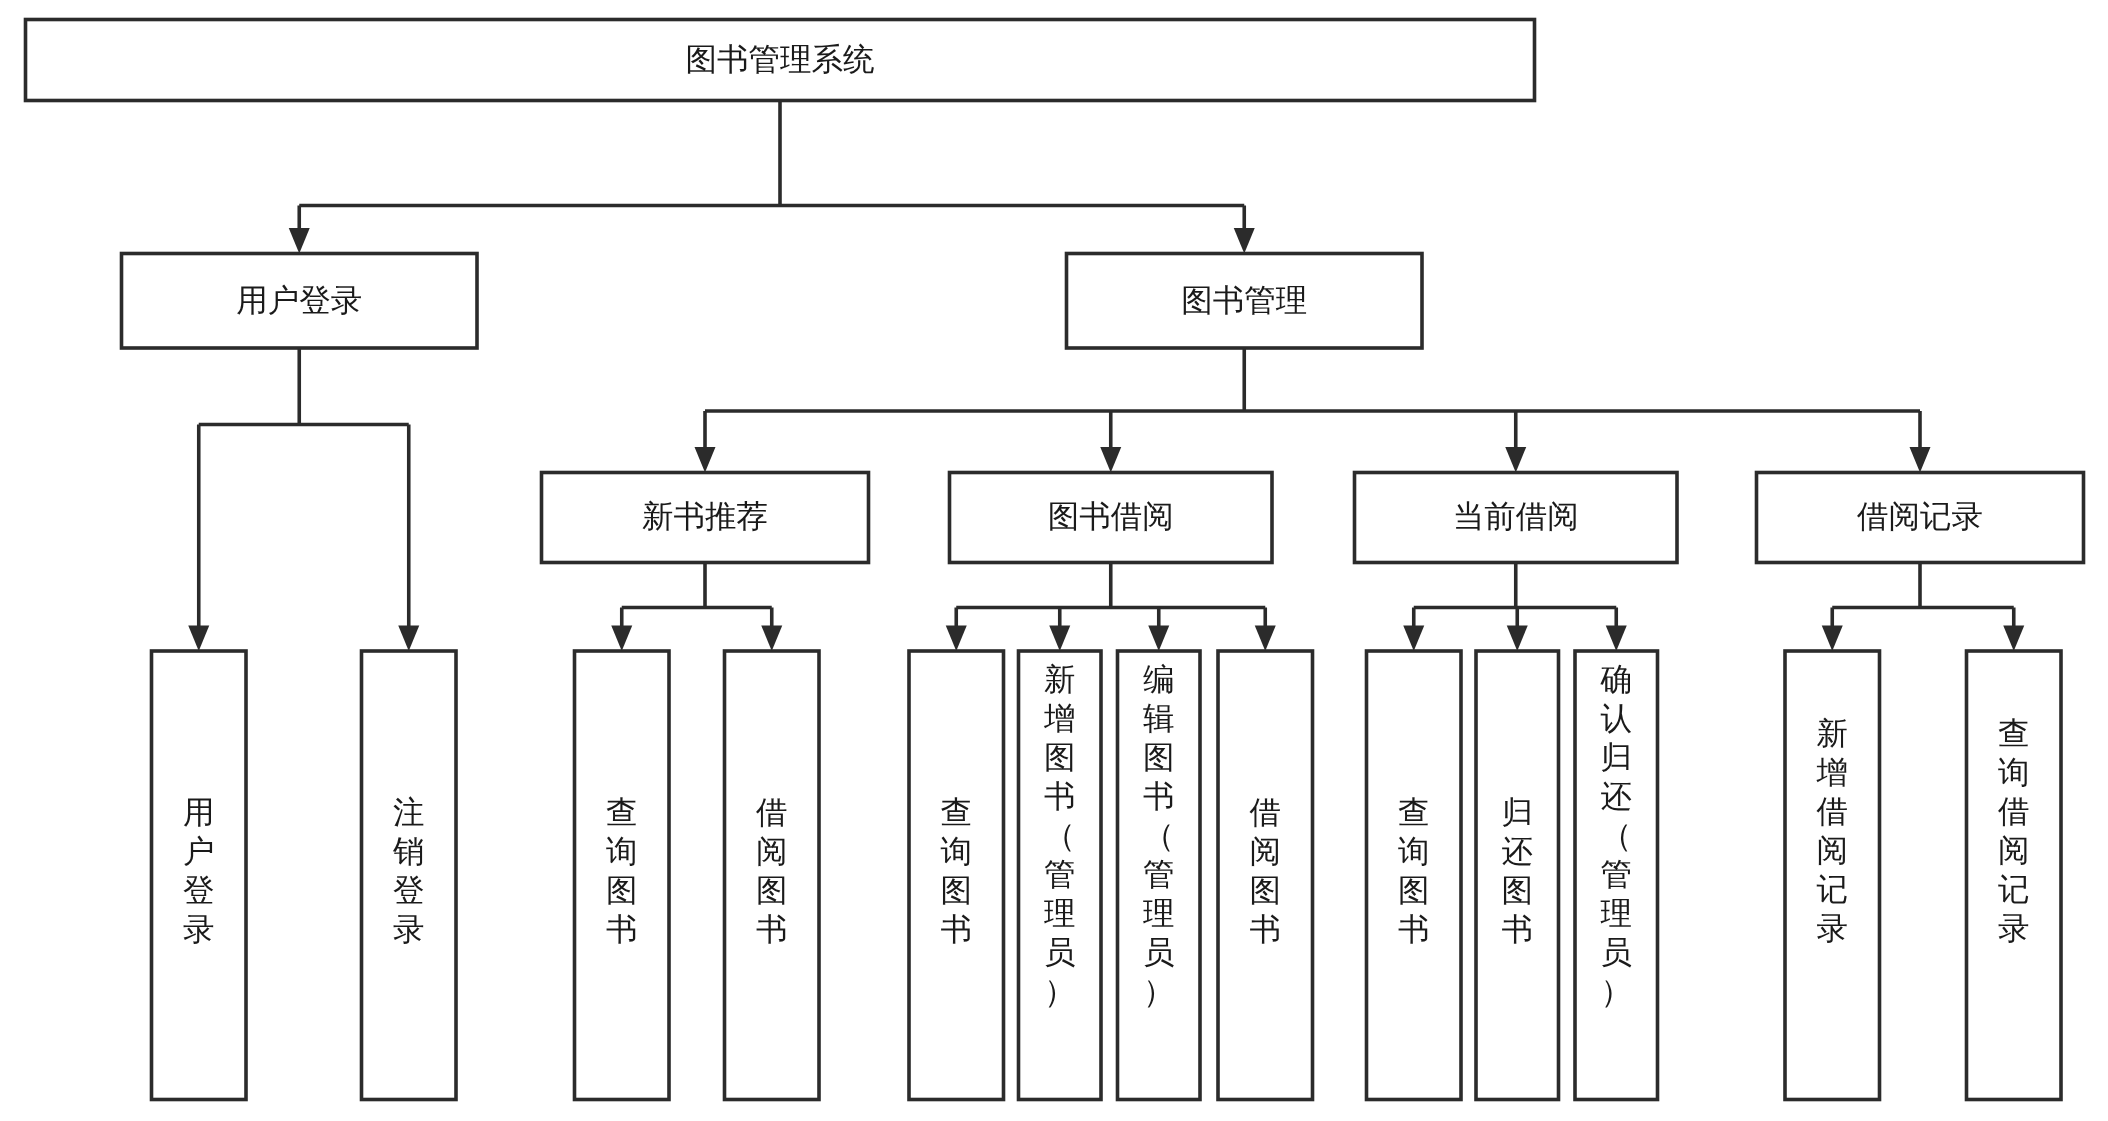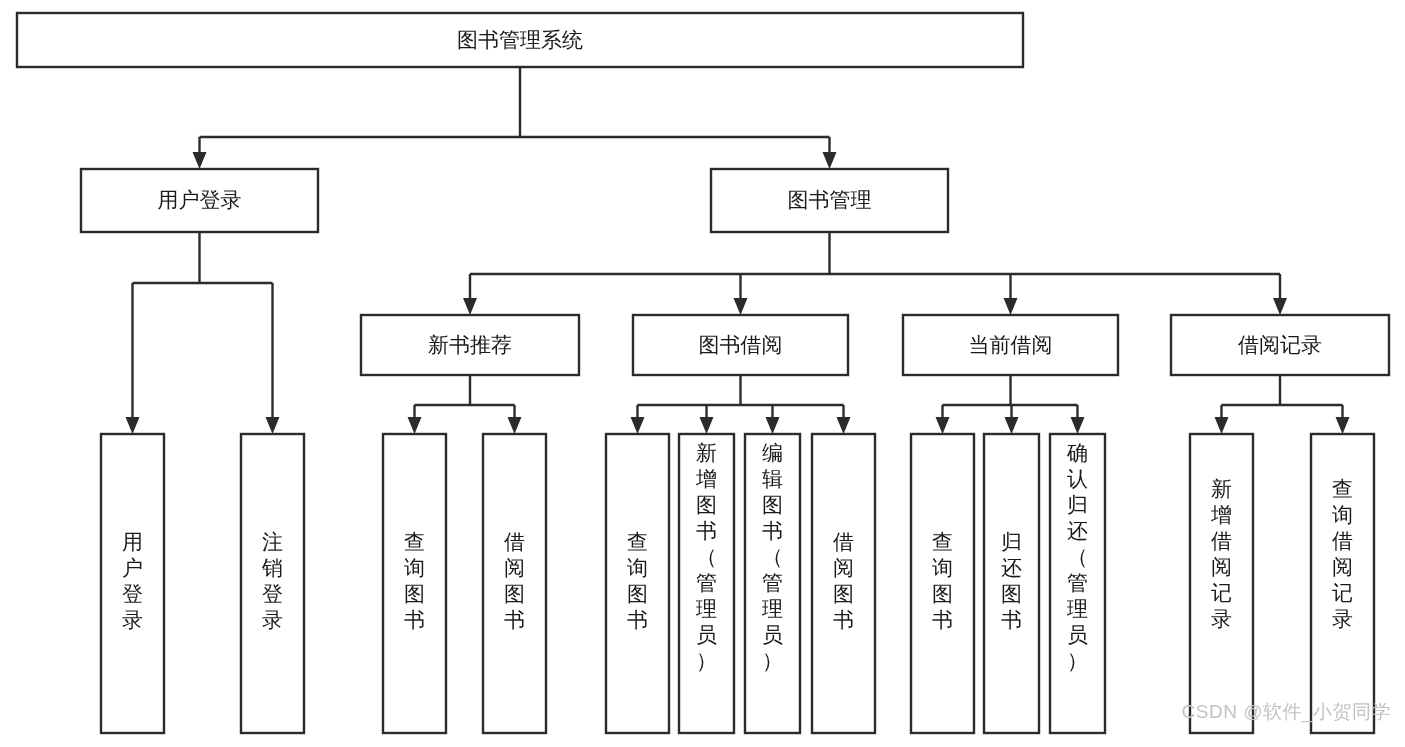--- a/index.html
+++ b/index.html
@@ -206,14 +206,13 @@
         <g>
           <rect x="1190" y="434" width="63" height="299" class="node-box"></rect>
           <text x="1221.5" y="496" class="node-label-v"><tspan x="1221.5" dy="0">新</tspan><tspan x="1221.5" dy="26">增</tspan><tspan x="1221.5" dy="26">借</tspan><tspan x="1221.5" dy="26">阅</tspan><tspan x="1221.5" dy="26">记</tspan><tspan x="1221.5" dy="26">录</tspan></text>
         </g>
         <g>
           <rect x="1311" y="434" width="63" height="299" class="node-box"></rect>
           <text x="1342.5" y="496" class="node-label-v"><tspan x="1342.5" dy="0">查</tspan><tspan x="1342.5" dy="26">询</tspan><tspan x="1342.5" dy="26">借</tspan><tspan x="1342.5" dy="26">阅</tspan><tspan x="1342.5" dy="26">记</tspan><tspan x="1342.5" dy="26">录</tspan></text>
         </g>
       </g>
   </svg>
-  <div class="watermark">CSDN @软件_小贺同学</div>
 </div>
 
 </body></html>

